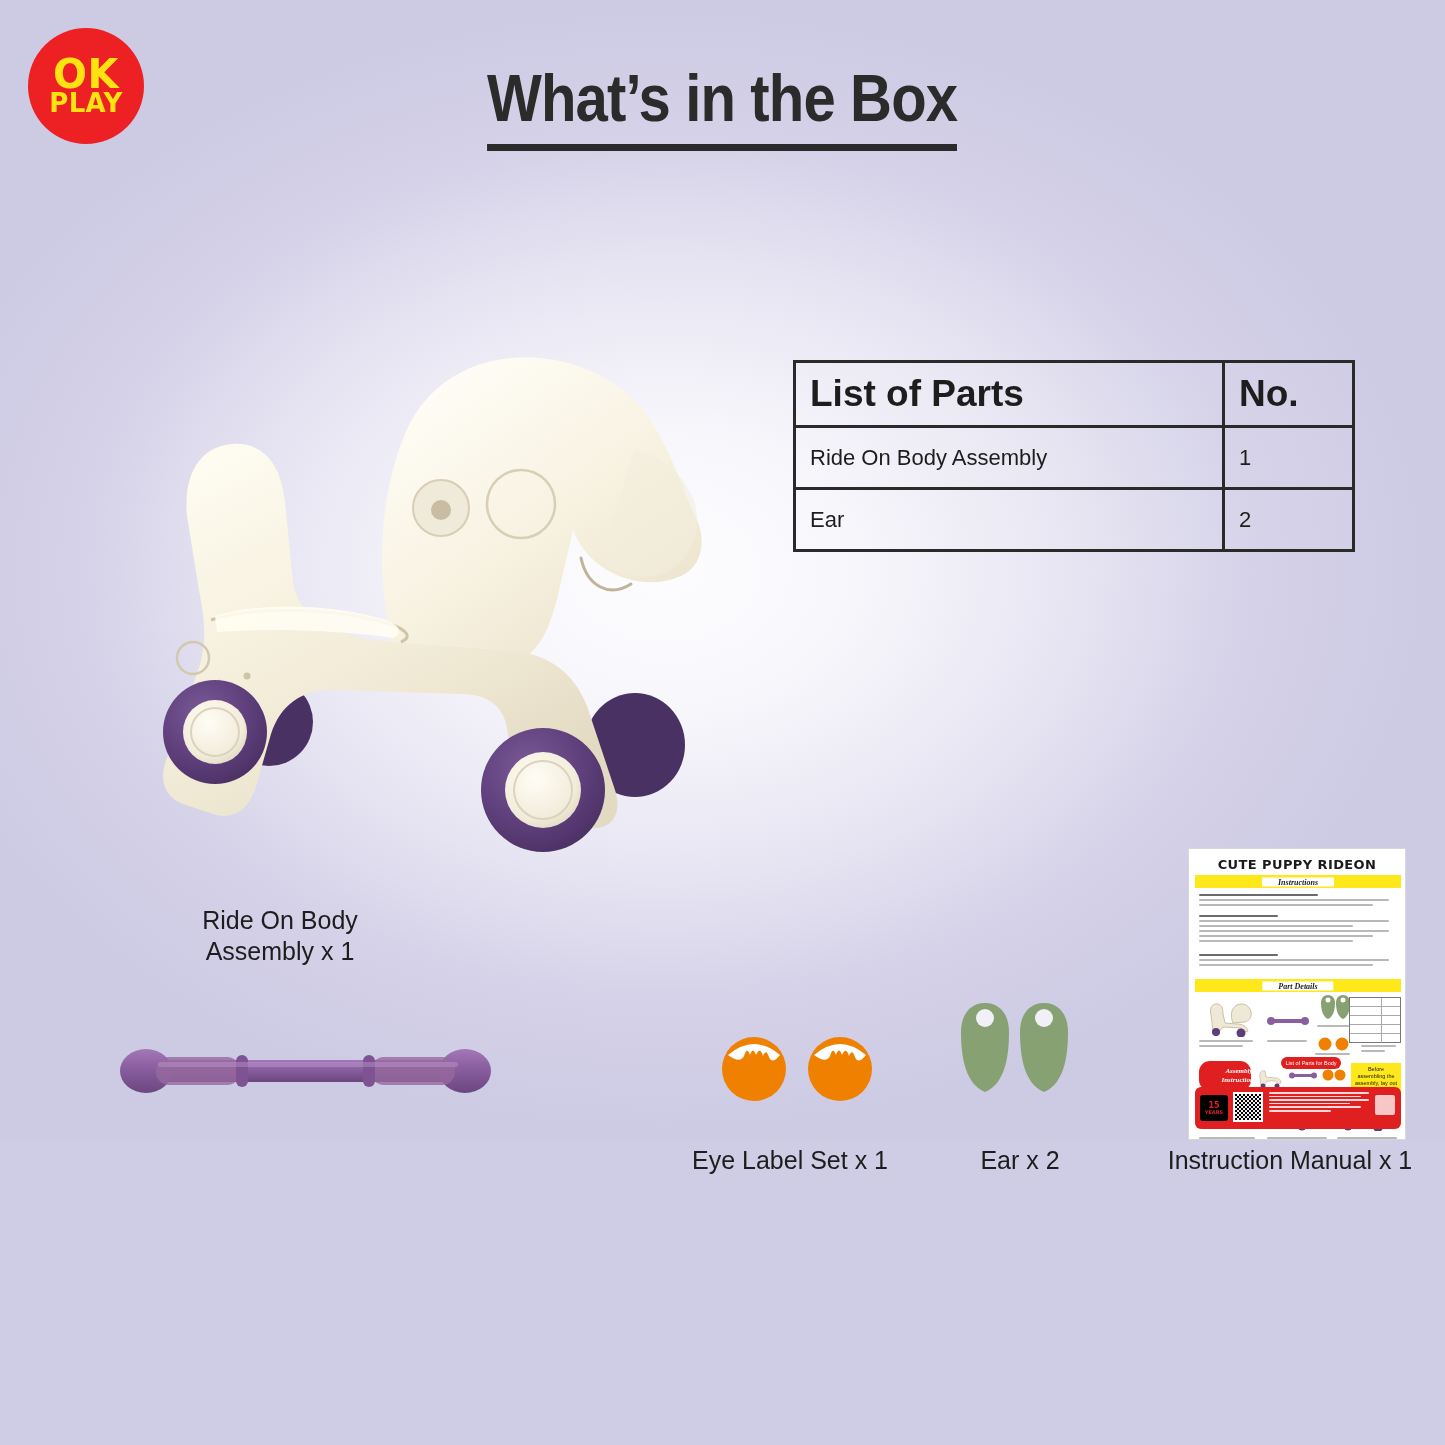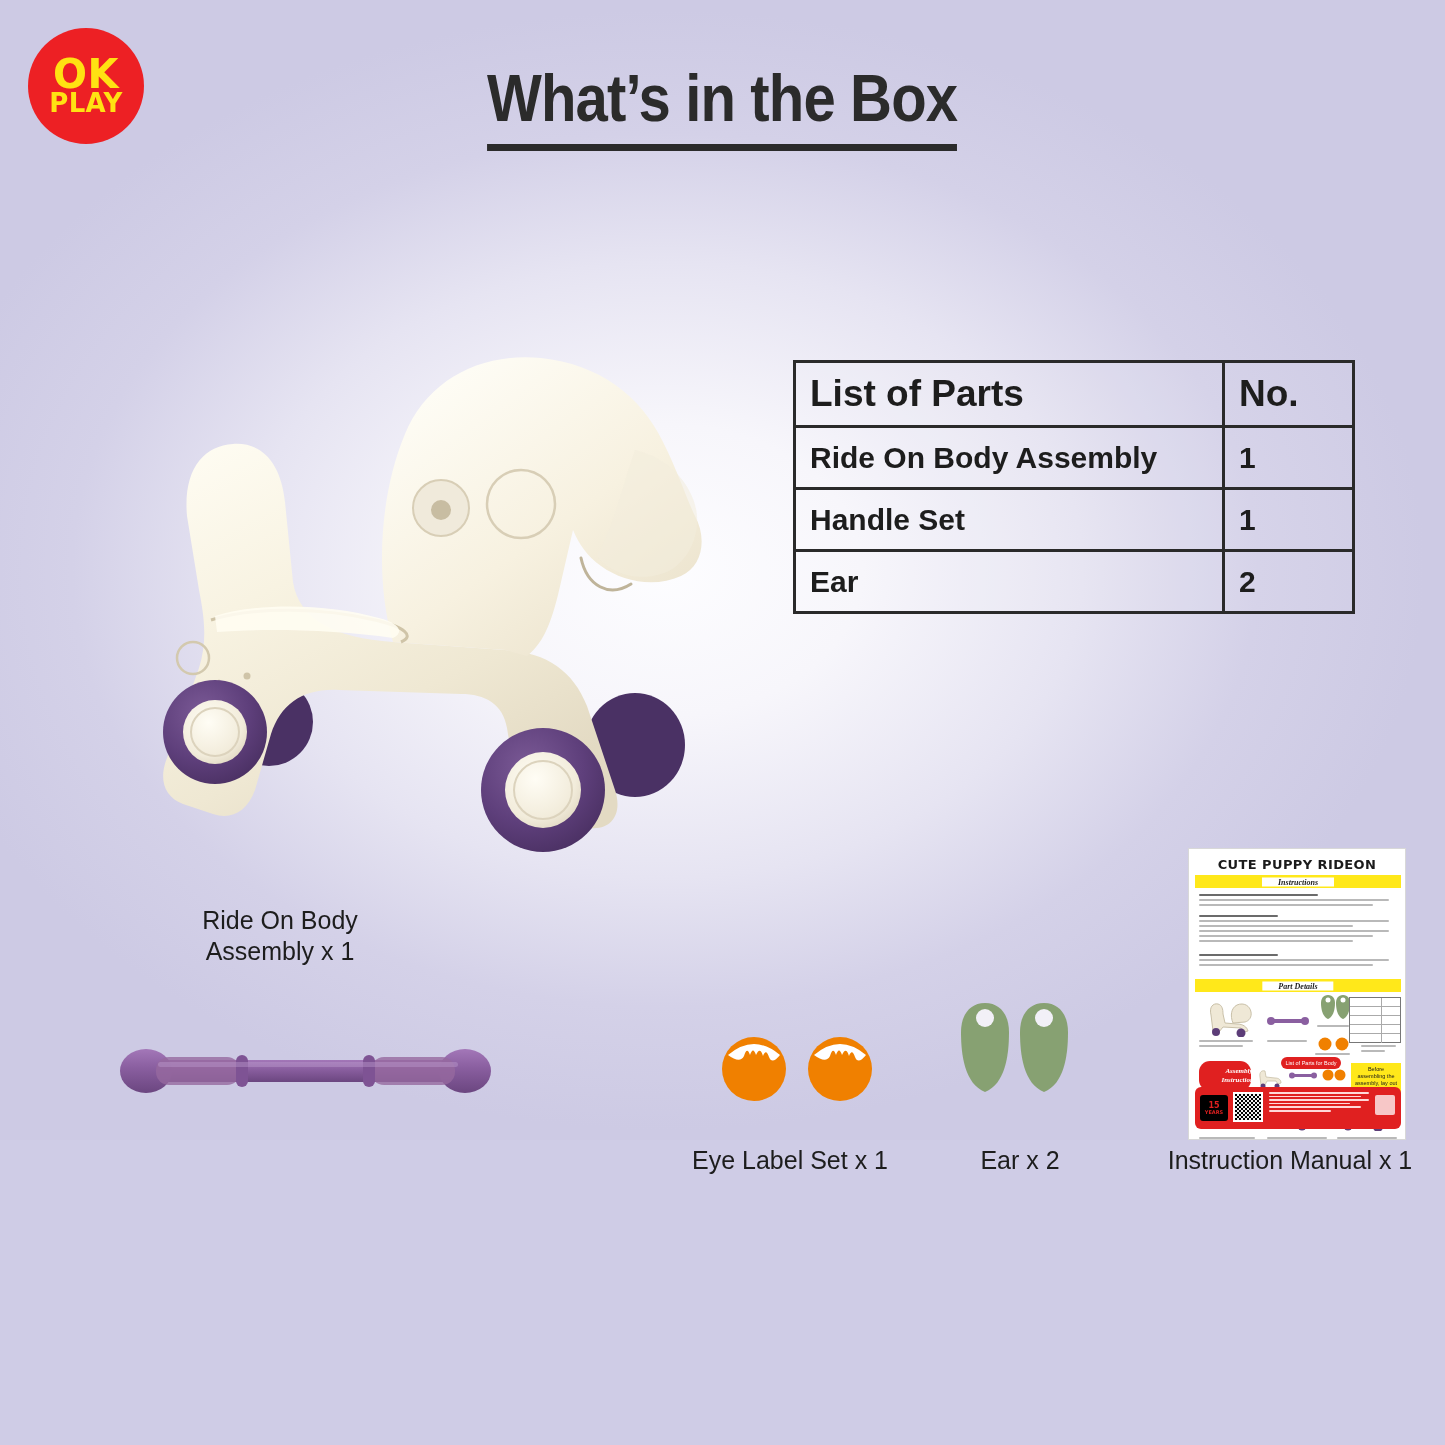--- a/index.html
+++ b/index.html
@@ -73,27 +73,26 @@
     position: absolute;
     left: 793px; top: 360px;
     width: 562px;
     border: 3px solid #2a2a2a;
     border-collapse: collapse;
     background: rgba(255,255,255,0.05);
   }
   #parts-table td, #parts-table th {
     border: 3px solid #2a2a2a;
     padding: 10px 14px;
-    font-size: 30px;
+    font-size: 22px;
     color: #1d1d1d;
     text-align: left;
     font-family: "Liberation Sans Narrow", "Liberation Sans", sans-serif;
     height: 62px;
     vertical-align: middle;
-    font-weight: bold;
   }
   #parts-table th {
     font-weight: 700;
     font-size: 37px;
   }
   #parts-table .col-no { width: 130px; }
 
   
   .item-label {
     position: absolute;
@@ -612,23 +611,19 @@
         <th>List of Parts</th>
         <th class="col-no">No.</th>
       </tr>
     </thead>
     <tbody>
       <tr>
         <td>Ride On Body Assembly</td>
         <td>1</td>
       </tr>
       <tr>
-        <td>Handle Set</td>
-        <td>1</td>
-      </tr>
-      <tr>
         <td>Ear</td>
         <td>2</td>
       </tr>
     </tbody>
   </table>
 
 </div>
 
 </body></html>

